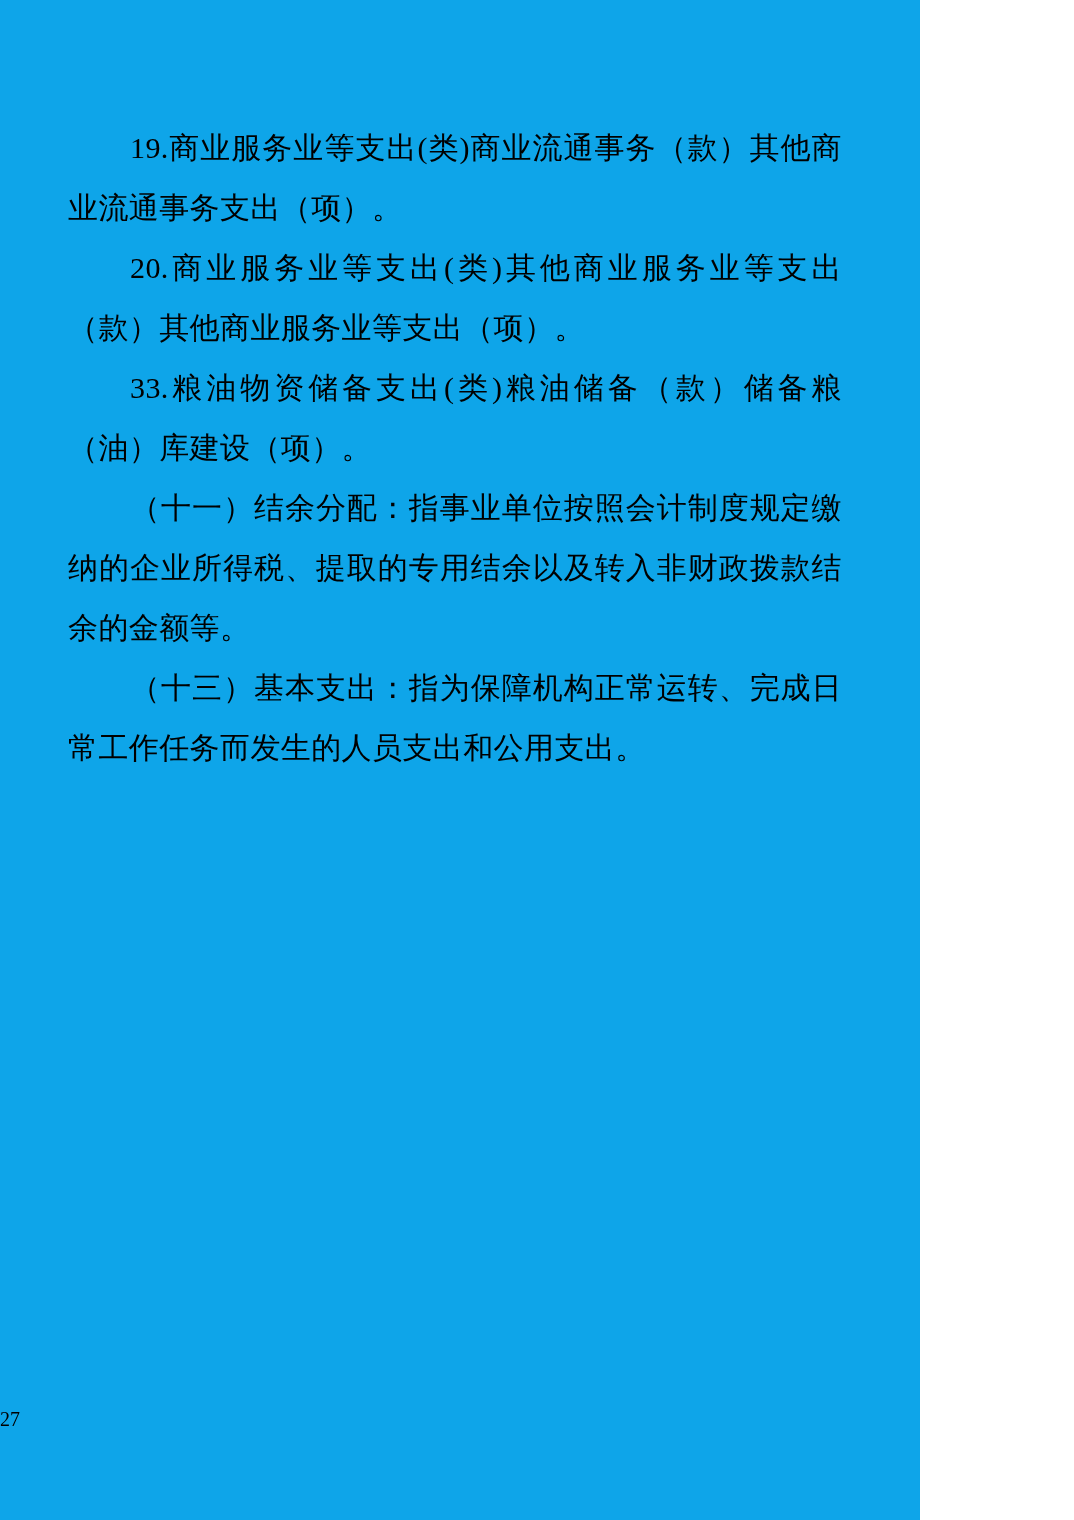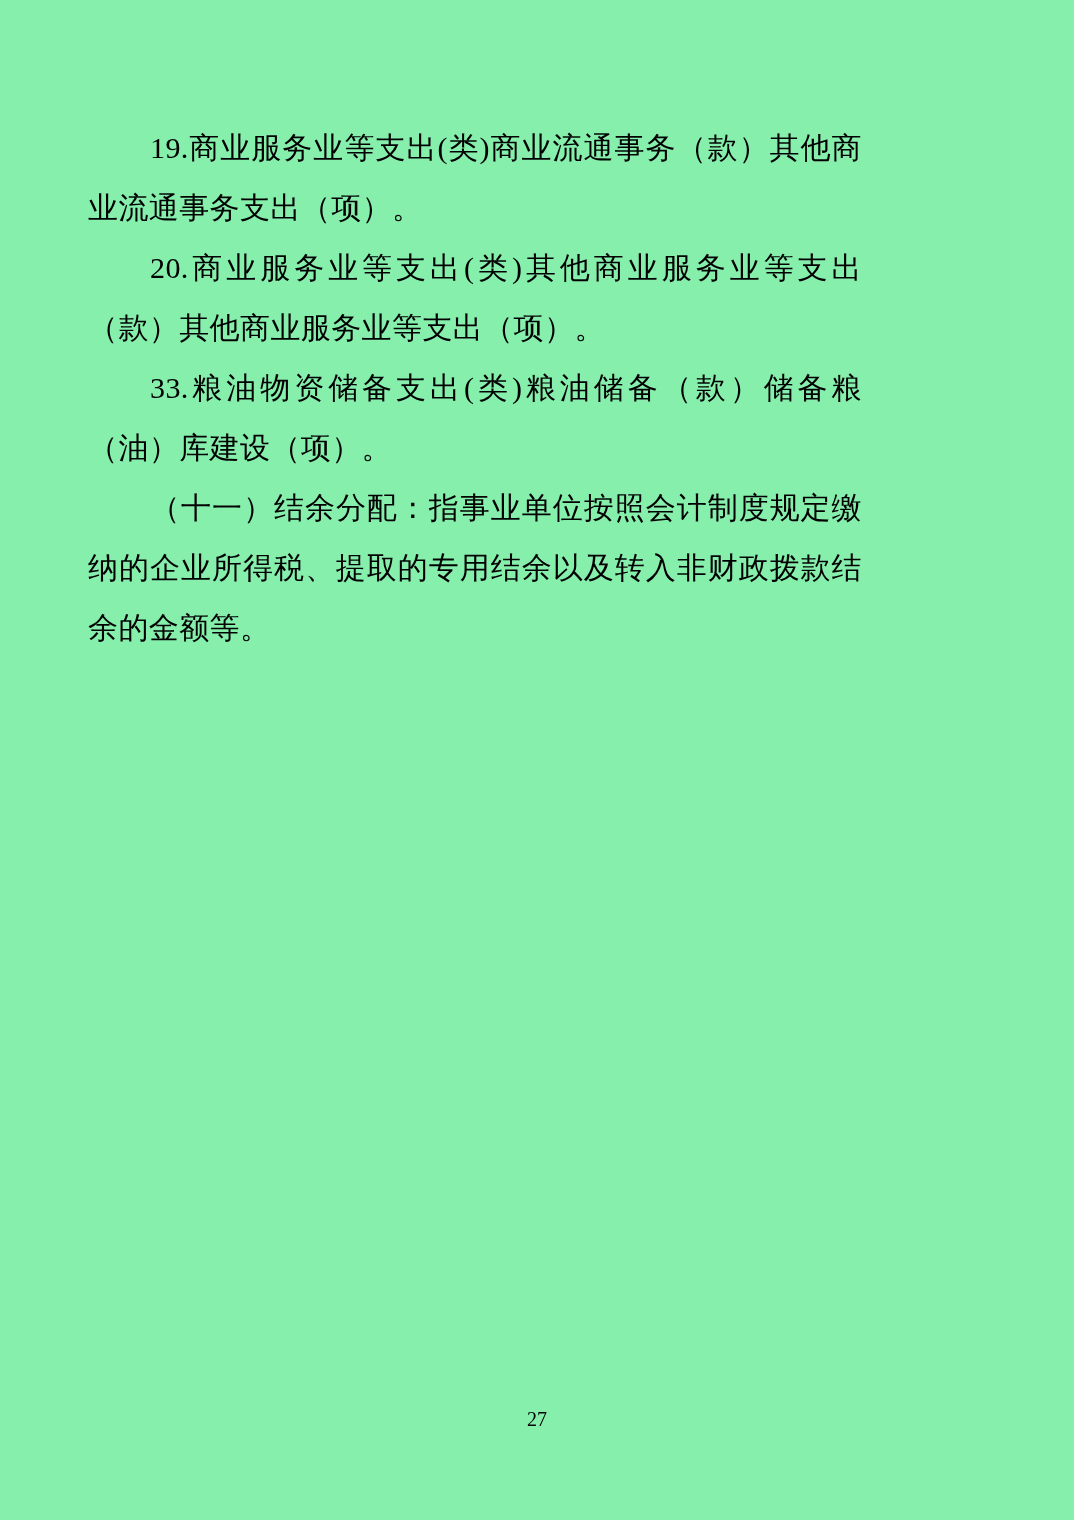--- a/index.html
+++ b/index.html
@@ -8,54 +8,54 @@
     background: #ffffff;
   }
   body {
     width: 1074px;
     height: 1520px;
     font-family: "Liberation Serif", "DejaVu Serif", serif;
     color: #000000;
   }
   .page {
     position: relative;
-    width: 1074px;
+    width: 920px;
     height: 1520px;
     box-sizing: border-box;
-    padding: 118px 150px 0 88px;
-    background: #86efac;
+    padding: 118px 150px 0 68px;
+    background: #0ea5e9;
   }
   .doc-body {
     width: 774px;
   }
   .para {
     font-size: 30px;
     line-height: 60px;
     text-align: justify;
     text-justify: inter-ideograph;
     letter-spacing: 0.4px;
     margin: 0 0 0 0;
     text-indent: 62px;
     word-break: break-all;
   }
   .page-number {
     position: absolute;
     left: 0;
     right: 0;
     top: 1408px;
-    text-align: center;
     font-size: 20px;
     font-family: "Liberation Serif", "DejaVu Serif", serif;
     color: #000000;
   }
 </style>
 </head>
 <body>
 
 <div class="page">
   <div class="doc-body">
     <p class="para">19.商业服务业等支出(类)商业流通事务（款）其他商业流通事务支出（项）。</p>
     <p class="para">20.商业服务业等支出(类)其他商业服务业等支出（款）其他商业服务业等支出（项）。</p>
     <p class="para">33.粮油物资储备支出(类)粮油储备（款）储备粮（油）库建设（项）。</p>
     <p class="para">（十一）结余分配：指事业单位按照会计制度规定缴纳的企业所得税、提取的专用结余以及转入非财政拨款结余的金额等。</p>
+    <p class="para">（十三）基本支出：指为保障机构正常运转、完成日常工作任务而发生的人员支出和公用支出。</p>
   </div>
   <div class="page-number">27</div>
 </div>
 
 </body></html>

